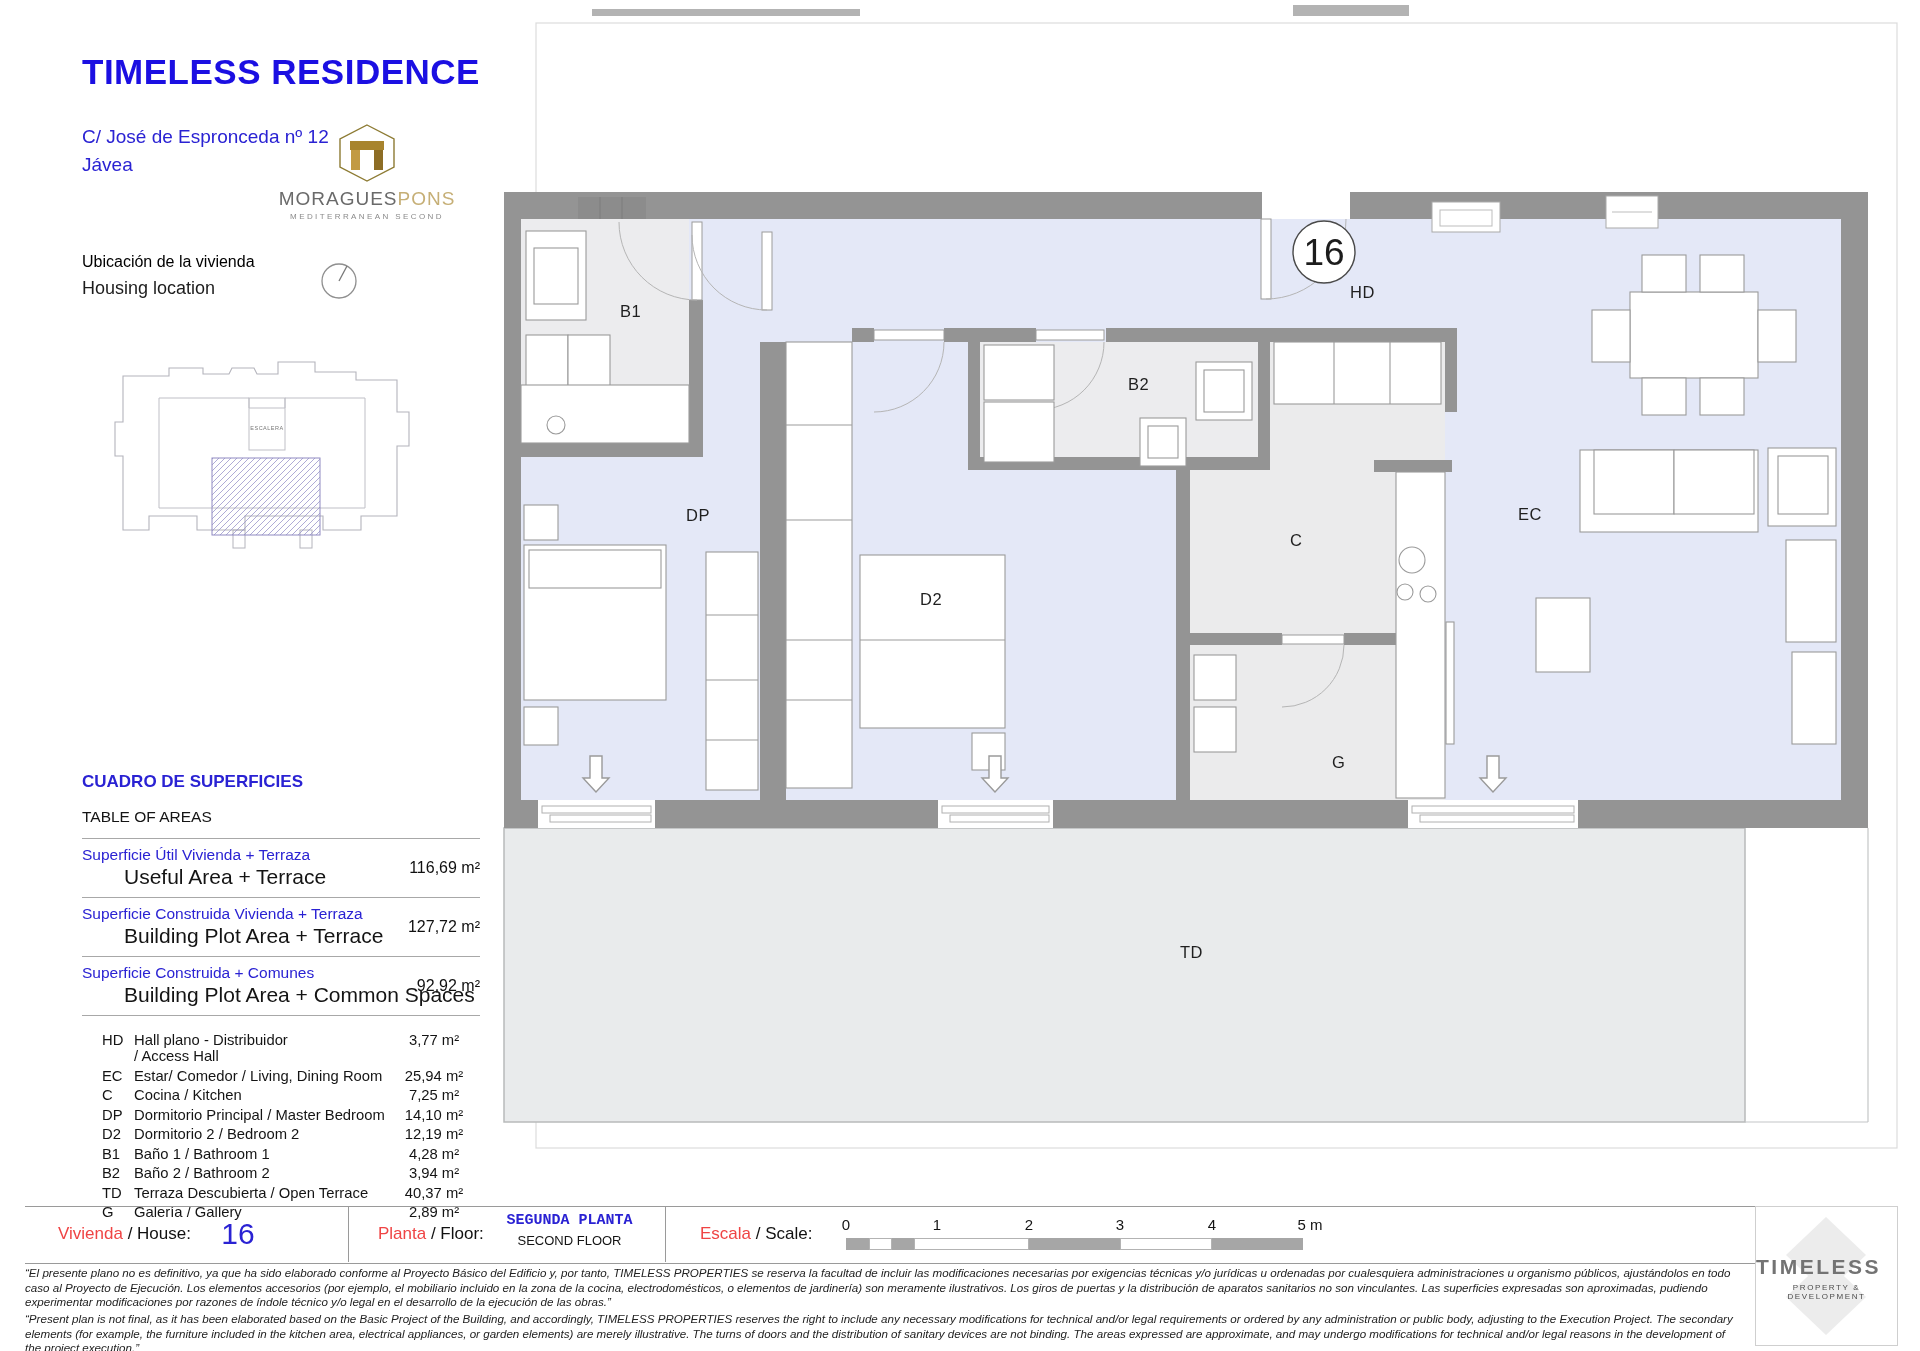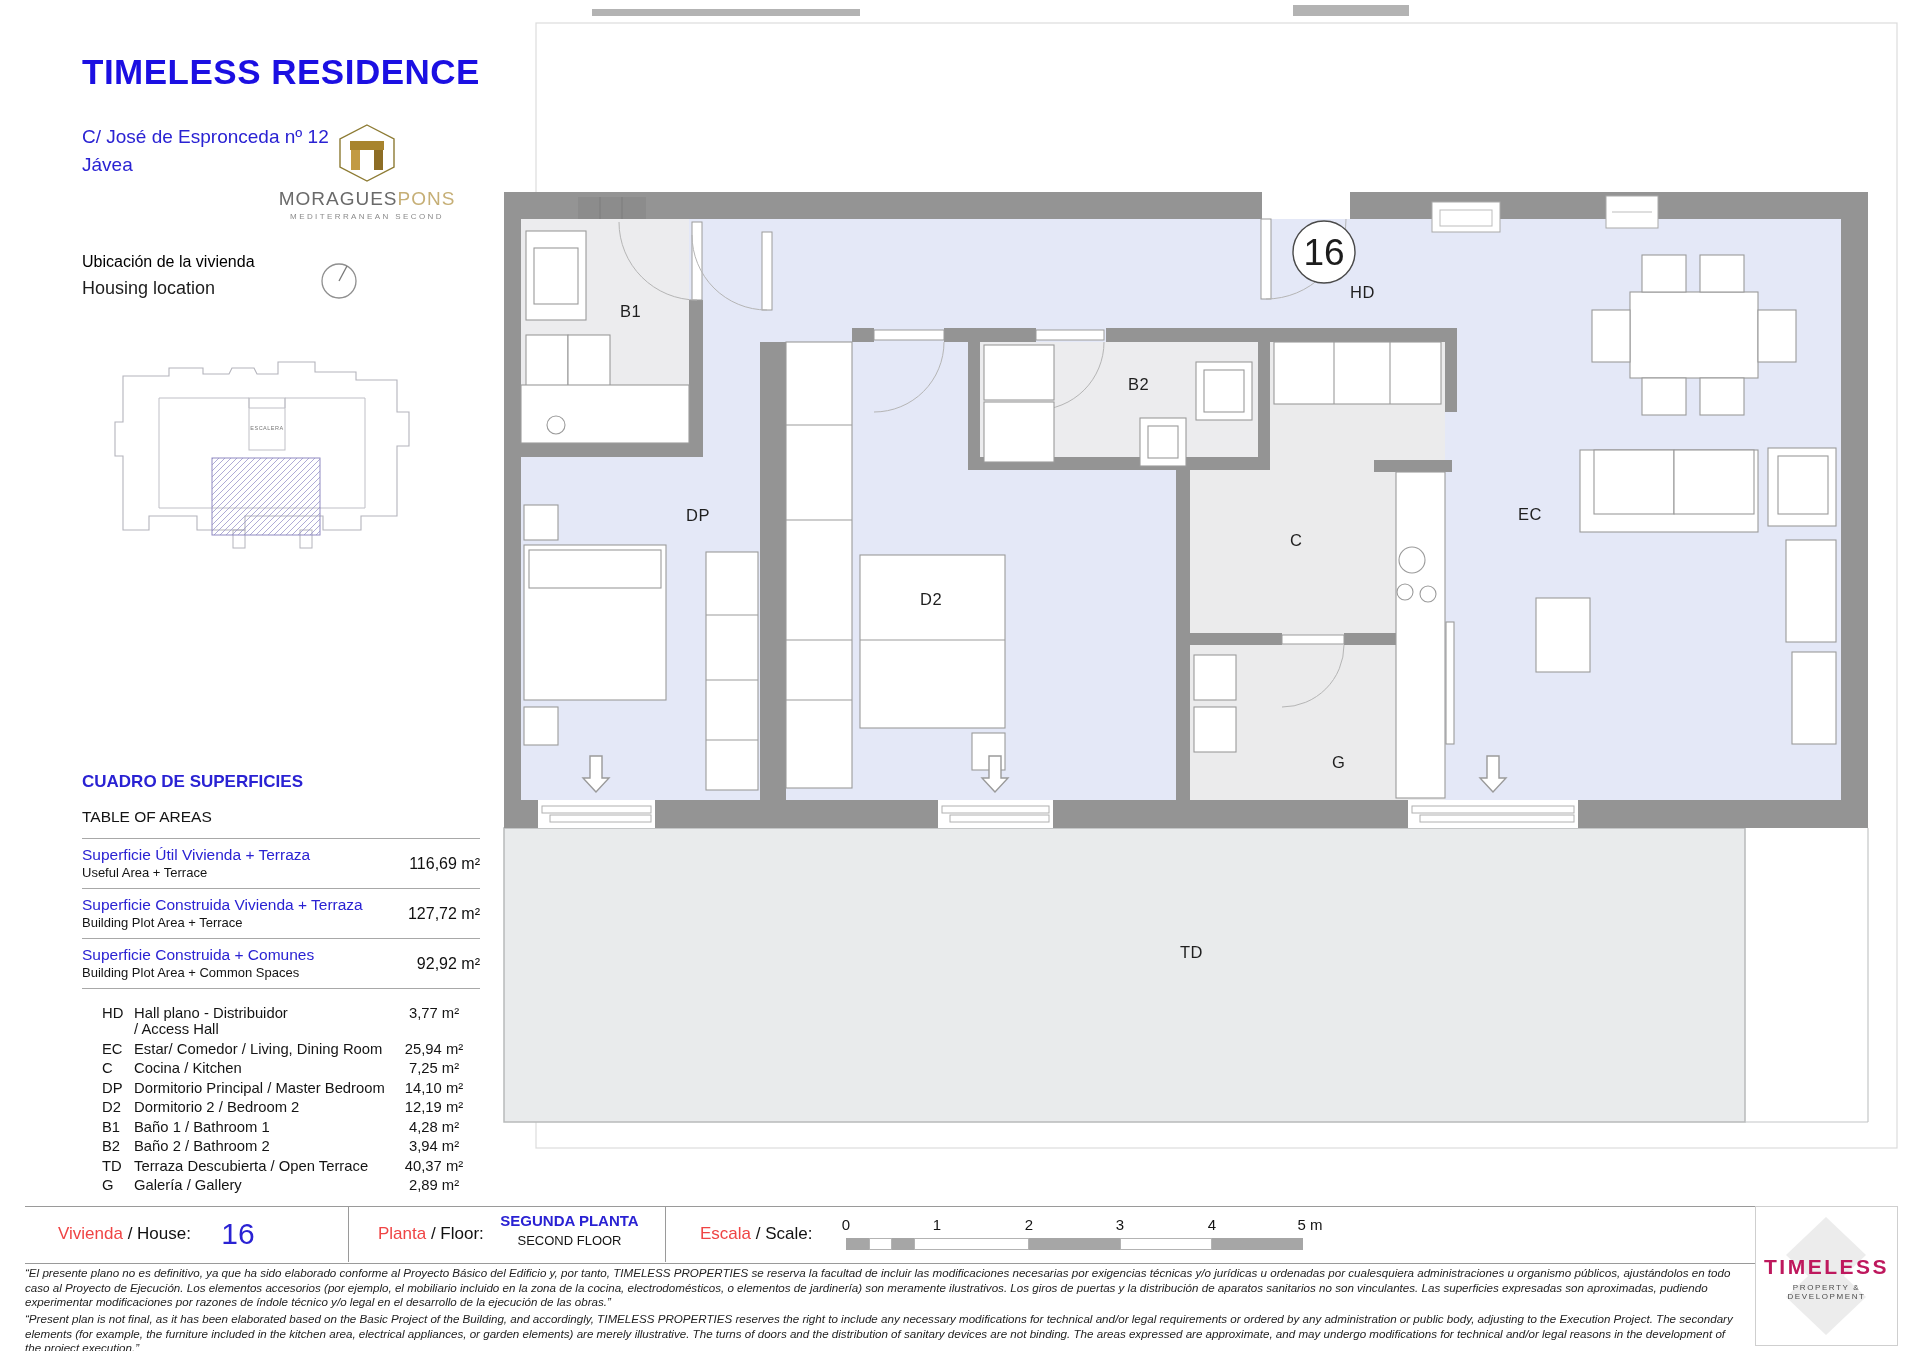--- a/index.html
+++ b/index.html
@@ -16,44 +16,44 @@
   #mp-text{font-size:19px;letter-spacing:1px;color:#6a6a6a;margin-top:2px;}
   #mp-text .gold{color:#c6af76;}
   #mp-tag{font-size:8px;letter-spacing:2.4px;color:#8a8a8a;margin-top:2px;}
   
   #areas{left:82px;top:772px;width:398px;}
   #areas-title-es{font-size:17px;font-weight:600;color:#2a22d3;}
   #areas-title-en{font-size:15.5px;color:#141414;margin-top:16px;}
   .sum-row{position:relative;border-top:1px solid #a8a8a8;padding:7px 0 8px 0;}
   #sum-rows{margin-top:12px;border-bottom:1px solid #a8a8a8;}
   .sum-es{font-size:15.5px;color:#2a22d3;}
-  .sum-en{font-size:13px;color:#141414;margin-top:1px;}
+  .sum-en{font-size:21px;color:#141414;margin-top:1px;margin-left:42px;}
   .sum-val{position:absolute;right:0;top:50%;transform:translateY(-50%);font-size:16px;color:#101010;}
   #room-rows{margin-top:16px;font-size:14.8px;color:#141414;}
   .room-row{display:grid;grid-template-columns:20px 32px 1fr 92px;margin-bottom:3.5px;}
   .room-code{}
   .room-name{grid-column:3;}
   .room-val{grid-column:4;text-align:center;}
   
   #bar{left:25px;top:1206px;width:1872px;height:56px;border-top:1px solid #9a9a9a;border-bottom:1px solid #9a9a9a;}
   .vdiv{top:1206px;width:1px;height:56px;background:#9a9a9a;}
   .bar-label{font-size:17px;}
   #house-num{left:178px;top:1217px;width:120px;text-align:center;font-size:30px;color:#2a22d3;}
-  #floor-es{left:462px;top:1212px;width:215px;text-align:center;font-size:15px;color:#2a22d3;font-weight:600;}
+  #floor-es{left:462px;top:1212px;width:215px;text-align:center;font-size:15px;color:#2a22d3;font-weight:600;font-family:Liberation Mono, monospace;}
   #floor-en{left:462px;top:1233px;width:215px;text-align:center;font-size:13px;color:#141414;}
   .tick{position:absolute;top:1216px;transform:translateX(-50%);font-size:15px;color:#141414;}
   .seg{position:absolute;top:1238px;height:12px;box-sizing:border-box;}
   .seg.g{background:#a6a6a6;}
   .seg.w{background:#fff;border:1px solid #b3b3b3;}
   
   .disc{left:25px;width:1712px;font-style:italic;font-size:11.6px;line-height:14.6px;color:#222;}
   
   #tl-box{left:1755px;top:1206px;width:141px;height:138px;border:1px solid #cfcfcf;background:#fff;}
-  #tl-name{position:absolute;left:0;top:48px;width:100%;text-align:center;font-size:21px;font-weight:bold;
-           letter-spacing:2.5px;color:#be185d;}
+  #tl-name{position:absolute;left:0;top:48px;width:100%;text-align:left;font-size:21px;font-weight:bold;
+           letter-spacing:2.5px;color:#737373;}
   #tl-tag{position:absolute;left:0;top:76px;width:100%;text-align:center;font-size:8px;letter-spacing:1.6px;color:#4c4c4c;}
   svg text{font-family:"Liberation Sans", sans-serif;}
 </style>
 </head>
 <body>
 
 <div id="page">
 
   <svg class="abs" style="left:0;top:0" width="1920" height="1351" viewBox="0 0 1920 1351">
     <defs>

